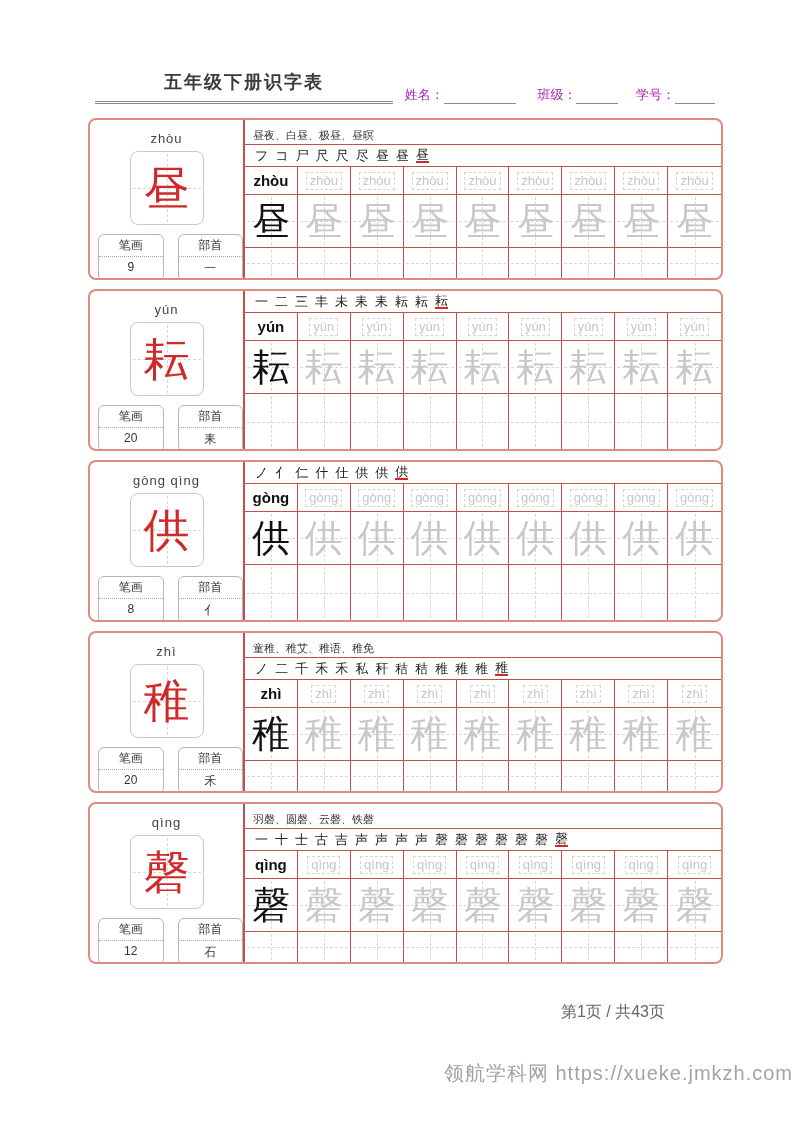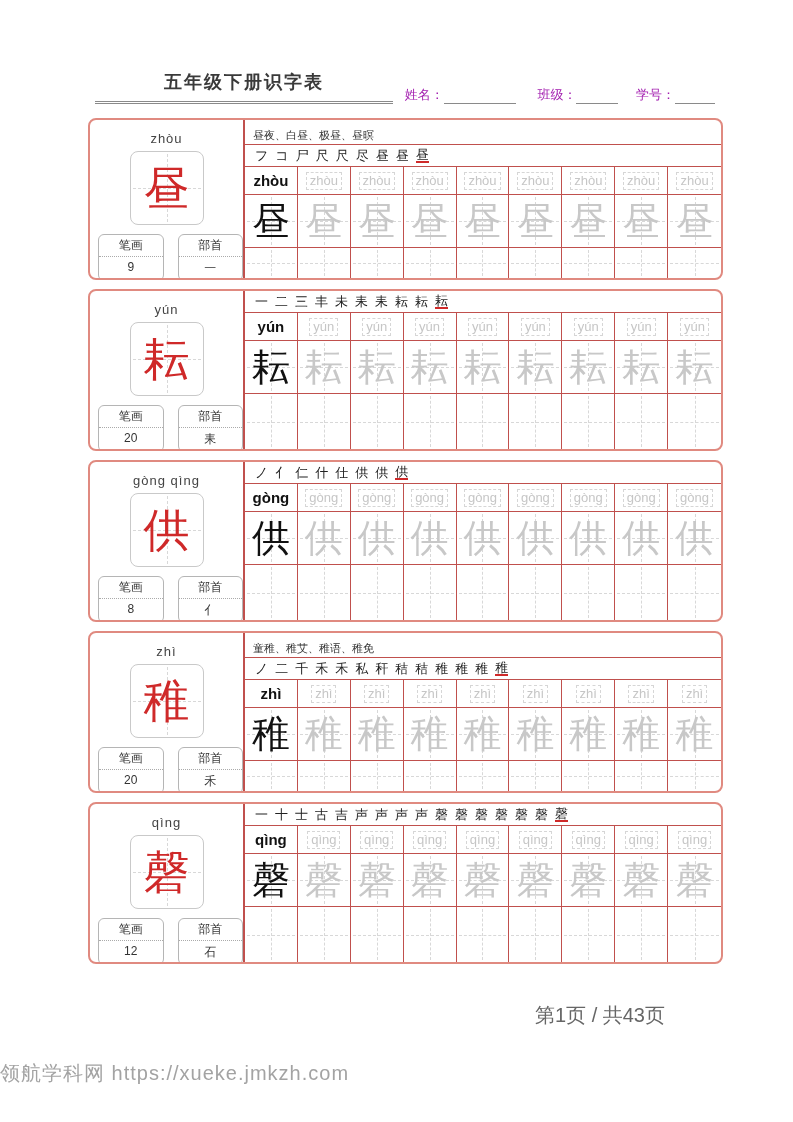--- a/index.html
+++ b/index.html
@@ -67,22 +67,22 @@
   .cellframe:last-child{border-right:none;}
   .pinyin-row{flex:none;height:27px;border-bottom:1.5px solid var(--grid);}
   .pinyin-first{font-size:15px;font-weight:600;color:#111;}
   .pinyin-ghost{color:var(--ghost);border:1px dashed #d6d6d6;padding:0 3px;font-size:13px;line-height:16px;}
   .char-row{flex:none;height:52px;border-bottom:1.5px solid var(--grid);}
   .glyph{position:relative;z-index:1;font-size:38px;line-height:1;font-family:"DejaVu Serif","Liberation Serif",serif;}
   .glyph.first{color:#111;}
   .glyph.ghost{color:#c8c8c8;}
   .empty-row{flex:1;}
   
-  .page-num{position:absolute;top:1002px;left:0;width:100%;box-sizing:border-box;padding-right:128px;text-align:right;font-size:20px;color:#666;padding-left:24px;}
-  .watermark{position:absolute;top:1060px;left:0;width:100%;text-align:left;font-size:20px;color:#a3a3a3;letter-spacing:1px;}
+  .page-num{position:absolute;top:1002px;left:0;width:100%;box-sizing:border-box;padding-right:128px;text-align:right;font-size:16px;color:#666;padding-left:24px;}
+  .watermark{position:absolute;top:1060px;left:0;width:100%;text-align:right;font-size:20px;color:#a3a3a3;letter-spacing:1px;}
 </style>
 </head>
 <body>
 
 <div class="header">
   <div class="title-wrap">
     <span class="title">五年级下册识字表</span>
   </div>
   <div class="fields">
     <span>姓名：</span><span class="blank w-lg"></span>
@@ -509,20 +509,21 @@
             <div class="meta-label">笔画</div>
             <div class="meta-value">12</div>
           </div>
           <div class="meta-box">
             <div class="meta-label">部首</div>
             <div class="meta-value">石</div>
           </div>
         </div>
       </div>
       <div class="right">
+        <div class="words-row">羽磬、圆磬、云磬、铁磬</div>
         <div class="stroke-row">
           <span class="stroke-step">一</span>
           <span class="stroke-step">十</span>
           <span class="stroke-step">士</span>
           <span class="stroke-step">古</span>
           <span class="stroke-step">吉</span>
           <span class="stroke-step">声</span>
           <span class="stroke-step">声</span>
           <span class="stroke-step">声</span>
           <span class="stroke-step">声</span>

